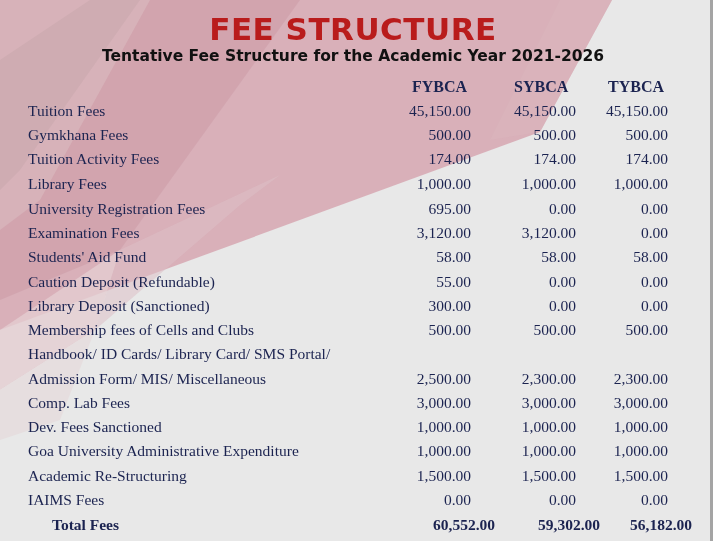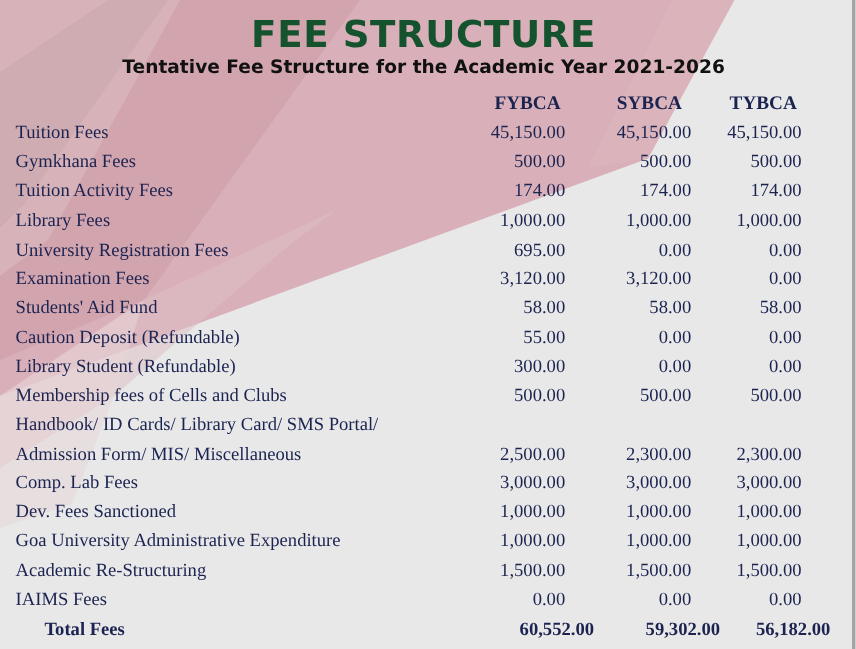--- a/index.html
+++ b/index.html
@@ -6,31 +6,31 @@
   body {
     width: 713px; height: 541px; overflow: hidden;
     background: #e8e8e8; position: relative;
     font-family: "Liberation Serif", serif;
   }
   .bg-art { position: absolute; left: 0; top: 0; width: 713px; height: 541px; z-index: 0; }
   .edge-strip { position: absolute; right: 0; top: 0; width: 3px; height: 541px; background: #a4a4a4; z-index: 2; }
   .title {
     position: absolute; left: 0; width: 706px; top: 11px; text-align: center;
     font-family: "DejaVu Sans", sans-serif; font-weight: bold; font-size: 31px;
-    letter-spacing: 0.5px; color: #14532d; z-index: 1; line-height: 36px;
+    letter-spacing: 0.5px; color: #b91c1c; z-index: 1; line-height: 36px;
   }
   .subtitle {
     position: absolute; left: 0; width: 706px; top: 46px; text-align: center;
     font-family: "DejaVu Sans", sans-serif; font-weight: bold; font-size: 15.5px;
     color: #111; z-index: 1; line-height: 20px;
   }
   .table { position: absolute; left: 0; top: 77px; width: 713px; z-index: 1; color: #1b2350; }
   .hdr { position: absolute; top: 0; font-weight: bold; font-size: 16px; line-height: 20px; color: #1b2350; }
   .row { position: absolute; left: 0; width: 713px; height: 24px; line-height: 24px; font-size: 15.5px; }
-  .row .label { position: absolute; left: 13px; white-space: nowrap; }
+  .row .label { position: absolute; left: 28px; white-space: nowrap; }
   .row .val { position: absolute; text-align: right; width: 100px; white-space: nowrap; }
   .v1 { left: 371px; }
   .v2 { left: 476px; }
   .v3 { left: 568px; }
   .row.total { font-weight: bold; margin-left: 24px; }
 </style>
 </head>
 <body>
 
 <svg class="bg-art" viewBox="0 0 713 541" xmlns="http://www.w3.org/2000/svg">
@@ -96,21 +96,21 @@
     <span class="val v2">58.00</span>
     <span class="val v3">58.00</span>
   </div>
   <div class="row" style="top:193px;">
     <span class="label">Caution Deposit (Refundable)</span>
     <span class="val v1">55.00</span>
     <span class="val v2">0.00</span>
     <span class="val v3">0.00</span>
   </div>
   <div class="row" style="top:217px;">
-    <span class="label">Library Student (Refundable)</span>
+    <span class="label">Library Deposit (Sanctioned)</span>
     <span class="val v1">300.00</span>
     <span class="val v2">0.00</span>
     <span class="val v3">0.00</span>
   </div>
   <div class="row" style="top:241px;">
     <span class="label">Membership fees of Cells and Clubs</span>
     <span class="val v1">500.00</span>
     <span class="val v2">500.00</span>
     <span class="val v3">500.00</span>
   </div>

